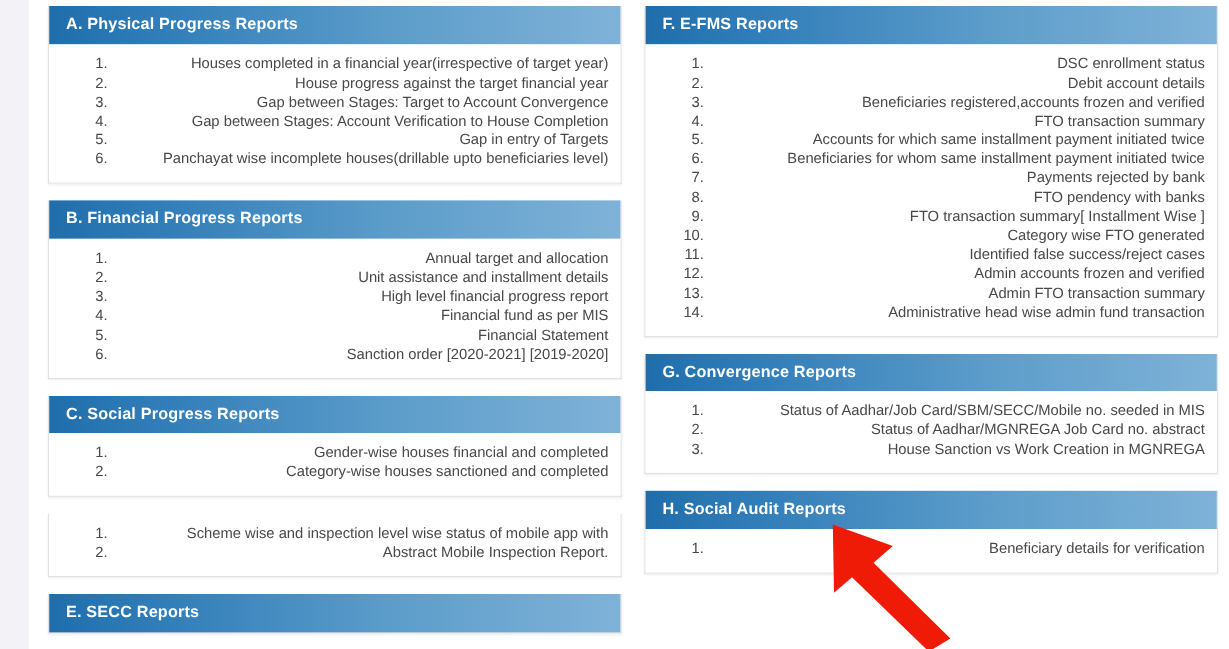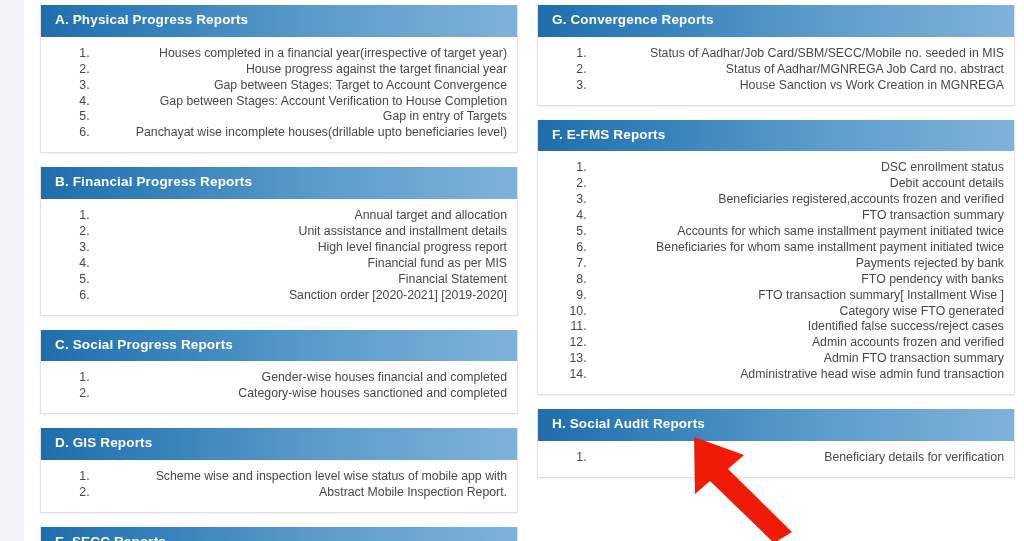--- a/index.html
+++ b/index.html
@@ -139,43 +139,32 @@
       <div class="panel">
         <div class="panel-header">C. Social Progress Reports</div>
         <div class="panel-body">
           <ol class="report-list">
             <li>Gender-wise houses financial and completed</li>
             <li>Category-wise houses sanctioned and completed</li>
           </ol>
         </div>
       </div>
       <div class="panel">
-        <div class="panel-header">D. GIS Reports</div>
         <div class="panel-body">
           <ol class="report-list">
             <li>Scheme wise and inspection level wise status of mobile app with</li>
             <li>Abstract Mobile Inspection Report.</li>
           </ol>
         </div>
       </div>
       <div class="panel panel-clipped">
         <div class="panel-header">E. SECC Reports</div>
       </div>
     </div>
   <div class="col col-right" id="right-column">
-      <div class="panel">
-        <div class="panel-header">G. Convergence Reports</div>
-        <div class="panel-body">
-          <ol class="report-list">
-            <li>Status of Aadhar/Job Card/SBM/SECC/Mobile no. seeded in MIS</li>
-            <li>Status of Aadhar/MGNREGA Job Card no. abstract</li>
-            <li>House Sanction vs Work Creation in MGNREGA</li>
-          </ol>
-        </div>
-      </div>
       <div class="panel">
         <div class="panel-header">F. E-FMS Reports</div>
         <div class="panel-body">
           <ol class="report-list">
             <li>DSC enrollment status</li>
             <li>Debit account details</li>
             <li>Beneficiaries registered,accounts frozen and verified</li>
             <li>FTO transaction summary</li>
             <li>Accounts for which same installment payment initiated twice</li>
             <li>Beneficiaries for whom same installment payment initiated twice</li>
@@ -184,20 +173,30 @@
             <li>FTO transaction summary[ Installment Wise ]</li>
             <li>Category wise FTO generated</li>
             <li>Identified false success/reject cases</li>
             <li>Admin accounts frozen and verified</li>
             <li>Admin FTO transaction summary</li>
             <li>Administrative head wise admin fund transaction</li>
           </ol>
         </div>
       </div>
       <div class="panel">
+        <div class="panel-header">G. Convergence Reports</div>
+        <div class="panel-body">
+          <ol class="report-list">
+            <li>Status of Aadhar/Job Card/SBM/SECC/Mobile no. seeded in MIS</li>
+            <li>Status of Aadhar/MGNREGA Job Card no. abstract</li>
+            <li>House Sanction vs Work Creation in MGNREGA</li>
+          </ol>
+        </div>
+      </div>
+      <div class="panel">
         <div class="panel-header">H. Social Audit Reports</div>
         <div class="panel-body">
           <ol class="report-list">
             <li>Beneficiary details for verification</li>
           </ol>
         </div>
       </div>
     </div>
 </div>
 

